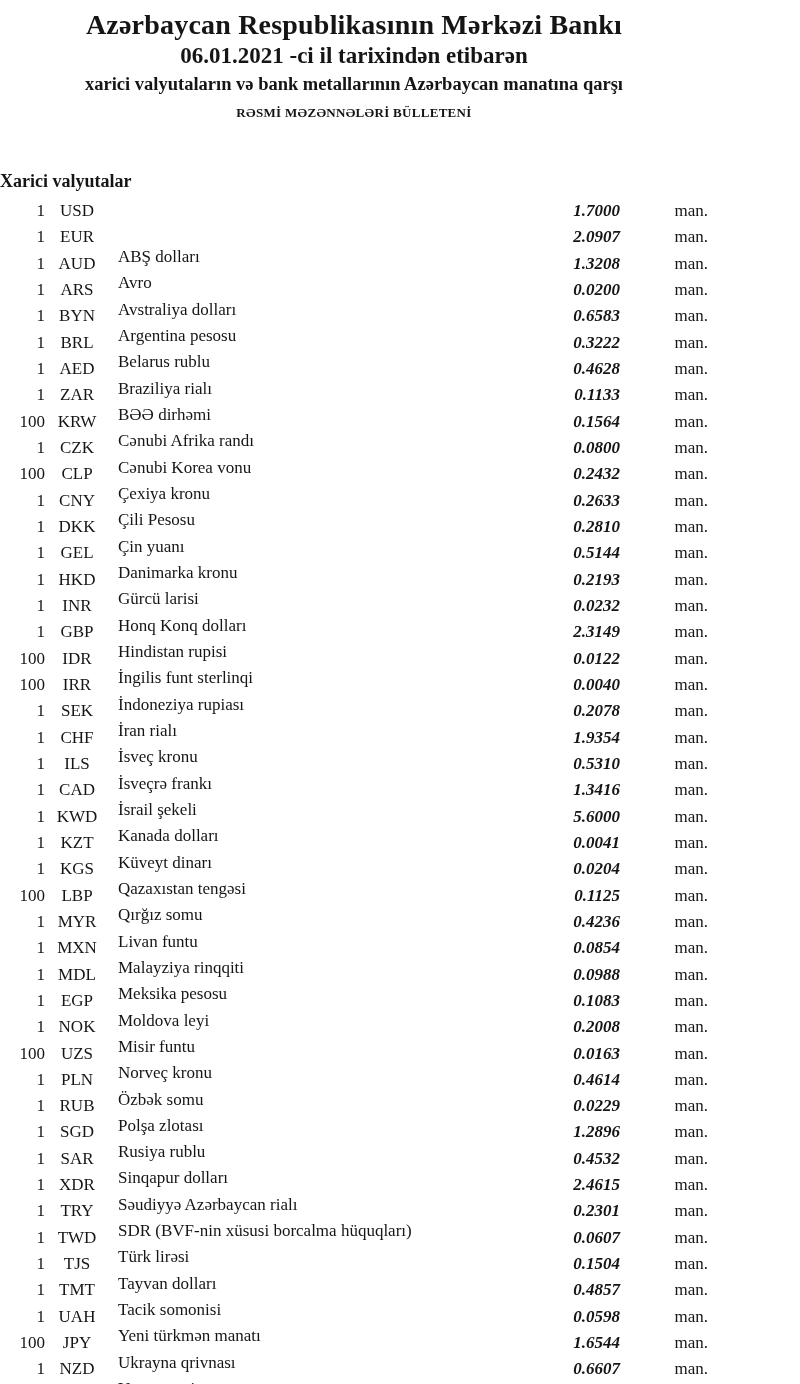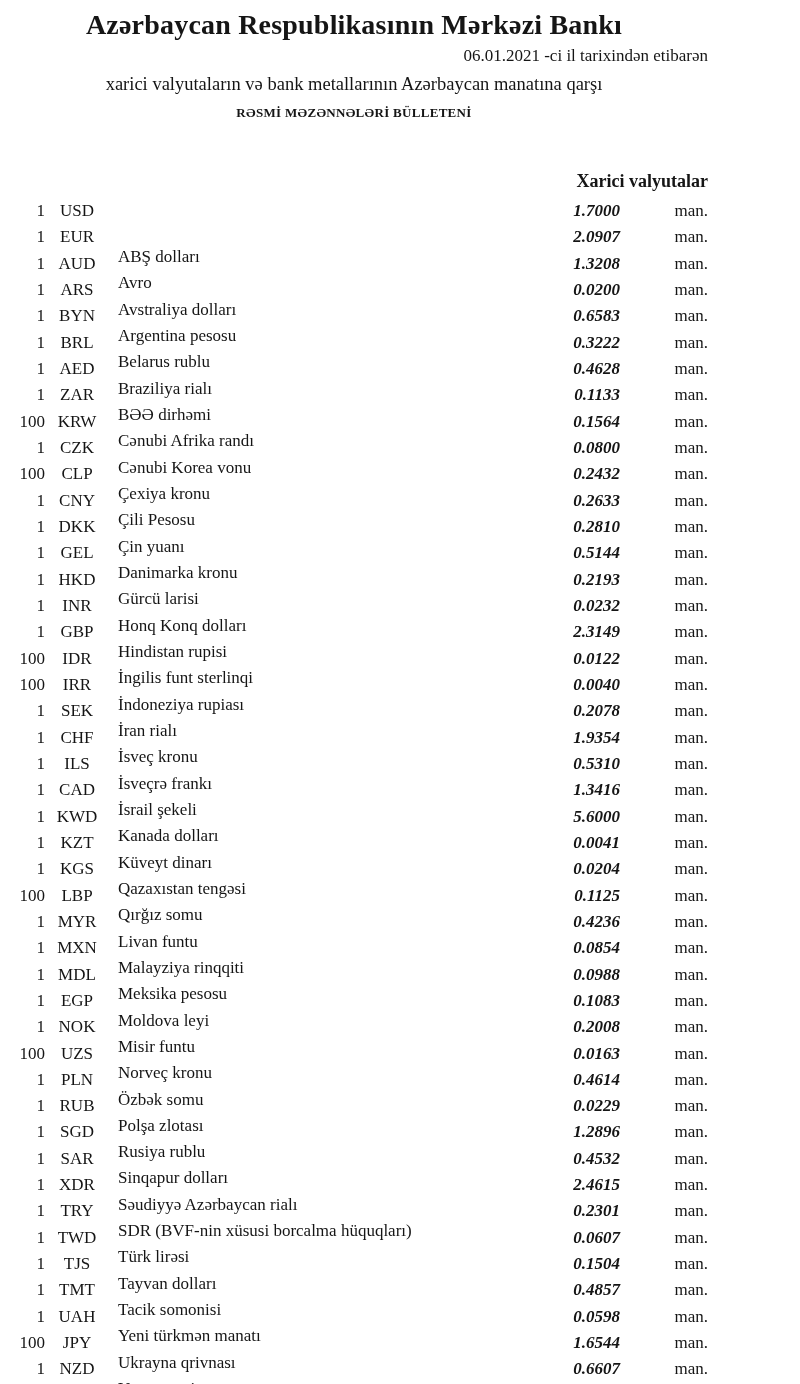--- a/index.html
+++ b/index.html
@@ -18,39 +18,38 @@
   }
   .hdr { text-align: center; }
   .title {
     padding-top: 8px;
     font-size: 28px;
     font-weight: bold;
     line-height: 34px;
     letter-spacing: 0.2px;
   }
   .line2 {
-    font-size: 17px;
-    font-weight: normal;
+    font-size: 23px;
+    font-weight: bold;
     line-height: 28px;
-    text-align: right;
   }
   .line3 {
     font-size: 18.5px;
-    font-weight: normal;
+    font-weight: bold;
     line-height: 29px;
   }
   .line4 {
     font-size: 13px;
     font-weight: bold;
     line-height: 28px;
     letter-spacing: 0.3px;
   }
   .section-title {
     margin-top: 41px;
-    text-align: right;
+    text-align: left;
     font-size: 18px;
     font-weight: bold;
     line-height: 26px;
   }
   .rates-table {
     margin-top: 4px;
   }
   .row {
     display: grid;
     grid-template-columns: 45px 64px 1fr 126px 73px;

